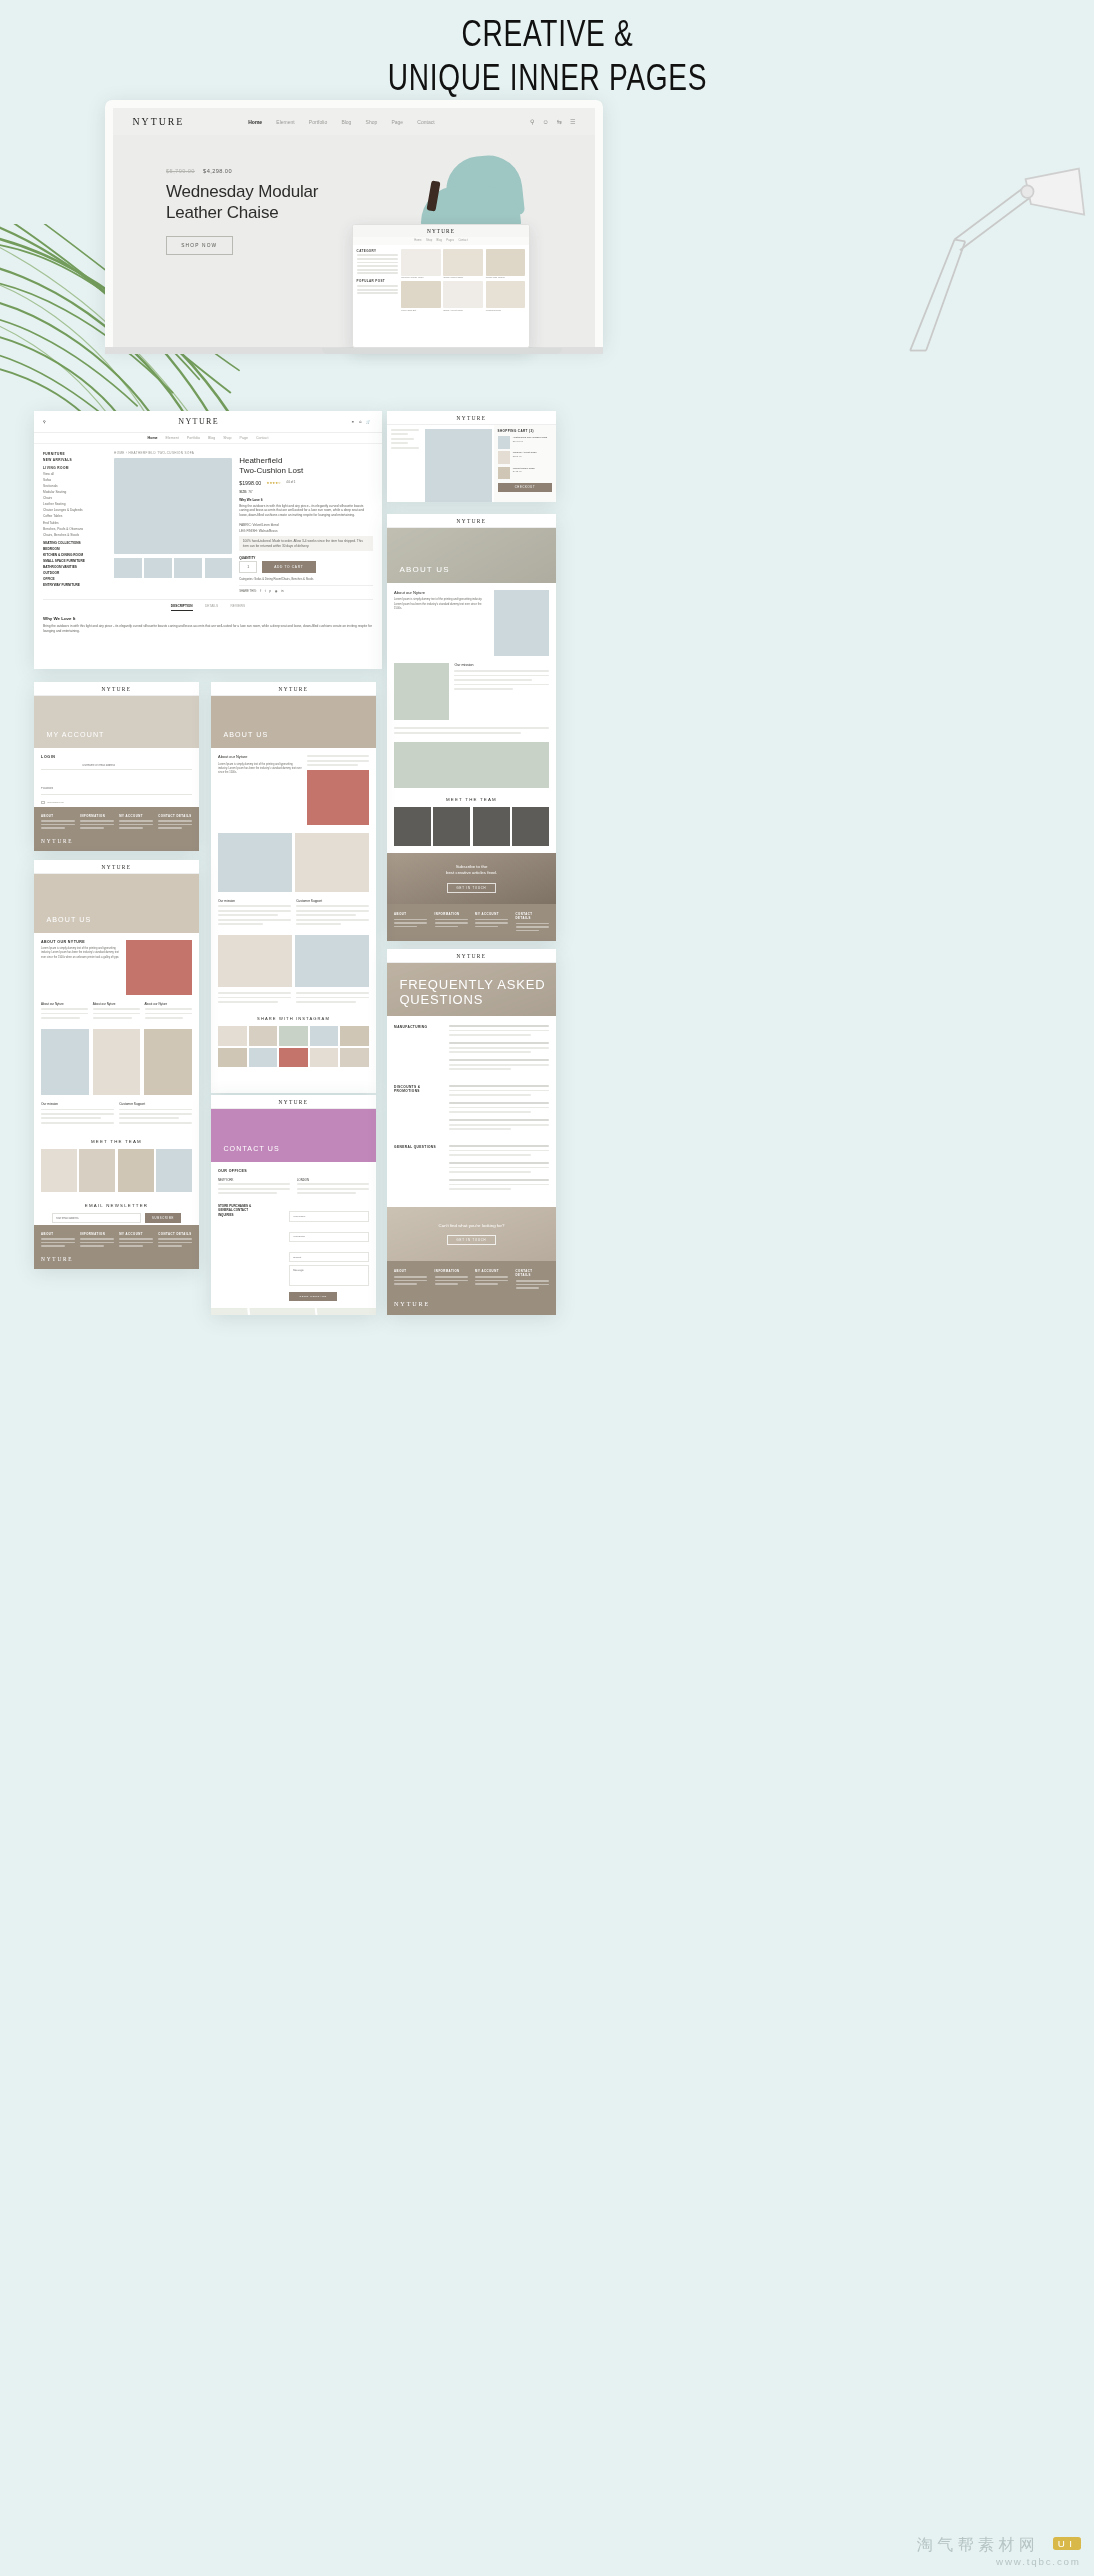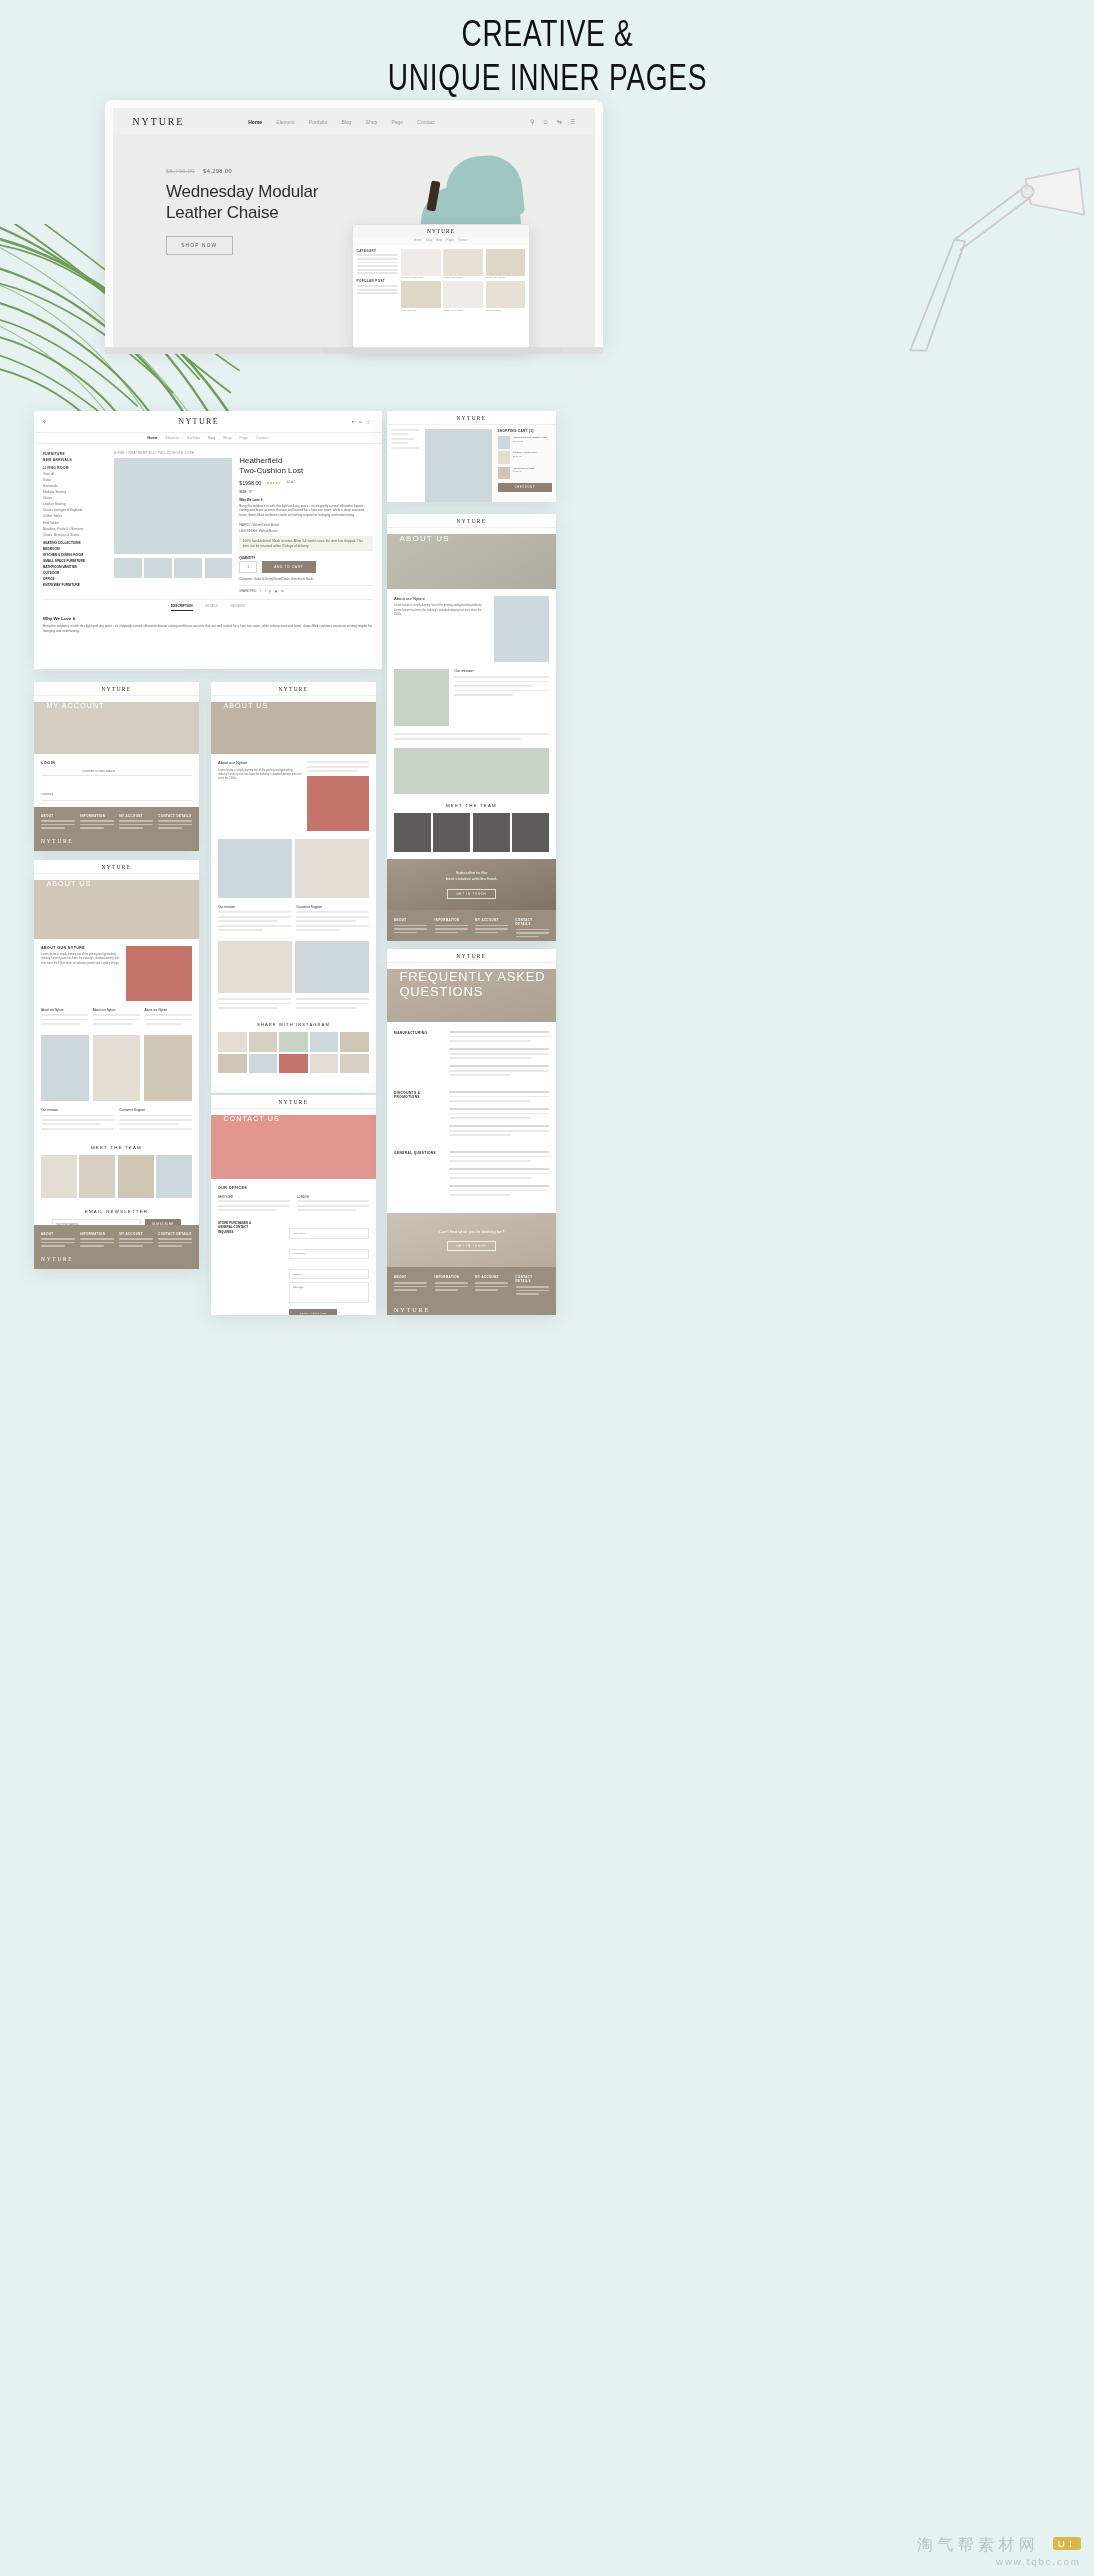--- a/index.html
+++ b/index.html
@@ -144,22 +144,22 @@
   .sp-head {
     display: flex; align-items: center; justify-content: space-between;
     padding: 5.3px 7.1px; background: #fff; border-bottom: 0.9px solid #eee;
   }
   .sp-brand { font-family: "Liberation Serif", serif; letter-spacing: 1.4px; color: #2a2a28; }
   .sp-nav { display: flex; gap: 5.3px; }
   .sp-nav span { color: #a3a39e; }
   .sp-nav span.active { color: #2a2a28; font-weight: bold; }
 
   .hero-band {
-    position: relative; display: flex; align-items: flex-start;
-    color: #fff; letter-spacing: 0.5px; margin-top: 6px;
+    position: relative; display: flex; align-items: flex-end;
+    color: #fff; letter-spacing: 0.5px;
   }
   .hero-band .label { position: relative; z-index: 2; padding: 0 0 9px 12.4px; }
 
   .tone-a { background: linear-gradient(150deg,#b5a899,#8e8071); }
   .tone-b { background: linear-gradient(160deg,#c9bfb2,#9d9184); }
   .tone-c { background: linear-gradient(160deg,#a89b8c,#7e7265); }
 
   .txt-ln { height: 1.8px; background: #e9e9e6; border-radius: 0.9px; margin-bottom: 2.7px; }
   .txt-ln.s { width: 62%; }
   .txt-ln.m { width: 82%; }
@@ -778,21 +778,21 @@
         </div>
     </div>
     <div class="footer-brand" style="font-size:5.3px;margin-top:7.1px">NYTURE</div>
   </div>
 </div>
 
 <div class="mock" style="left:211px; top:1095px; width:165px; height:220px;">
   <div class="sp-head" style="font-size:2.7px;padding:3.6px 5.3px">
     <span class="sp-brand" style="font-size:5.3px;margin:0 auto">NYTURE</span>
   </div>
-  <div class="hero-band" style="height:64px;background:#ef4444">
+  <div class="hero-band" style="height:53px;background:#a21caf">
     <div class="img-ph b" style="position:absolute;inset:0;opacity:.6"></div>
     <span class="label" style="font-size:7.1px;letter-spacing:1.1px">CONTACT US</span>
   </div>
   <div style="padding:7.1px">
     <div style="font-size:3.6px;font-weight:bold;color:#2b2b29;letter-spacing:0.4px;margin-bottom:4.4px">OUR OFFICES</div>
     <div style="display:flex;gap:7.1px">
       <div style="flex:1">
         <div style="font-size:2.8px;color:#2b2b29;margin-bottom:1.8px">NEW YORK</div>
         <div class="txt-ln"></div>
           <div class="txt-ln"></div>

